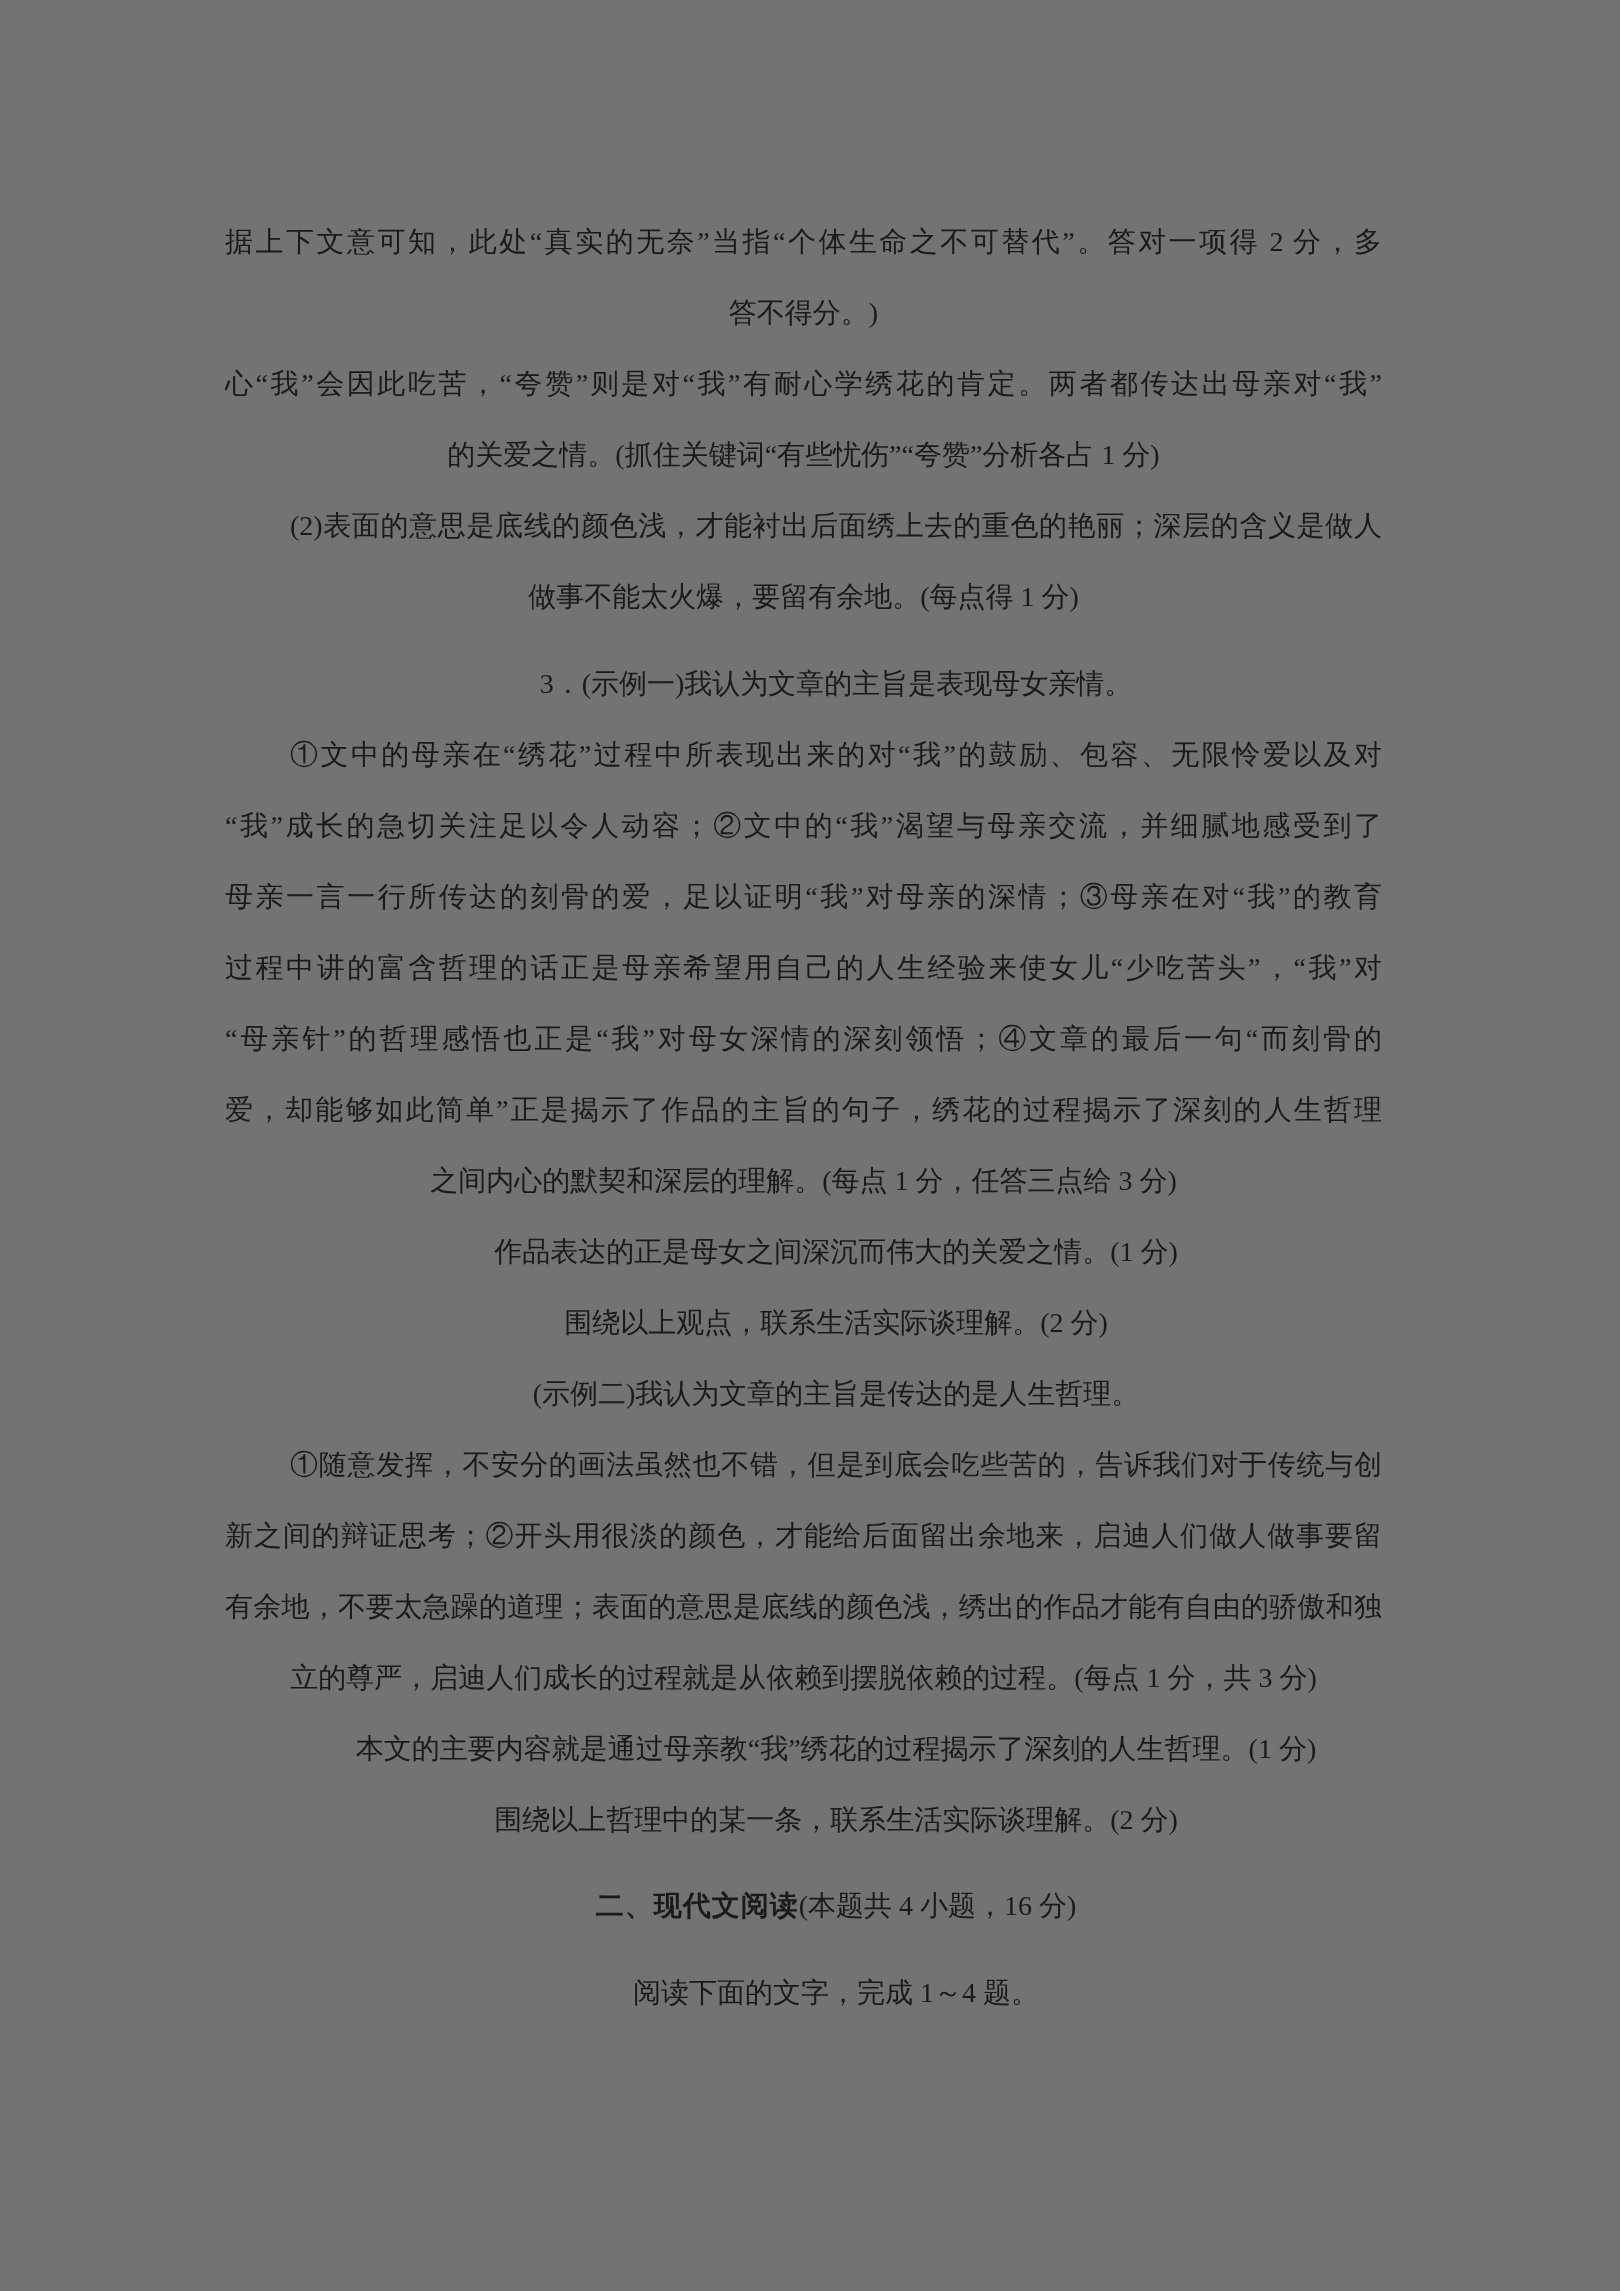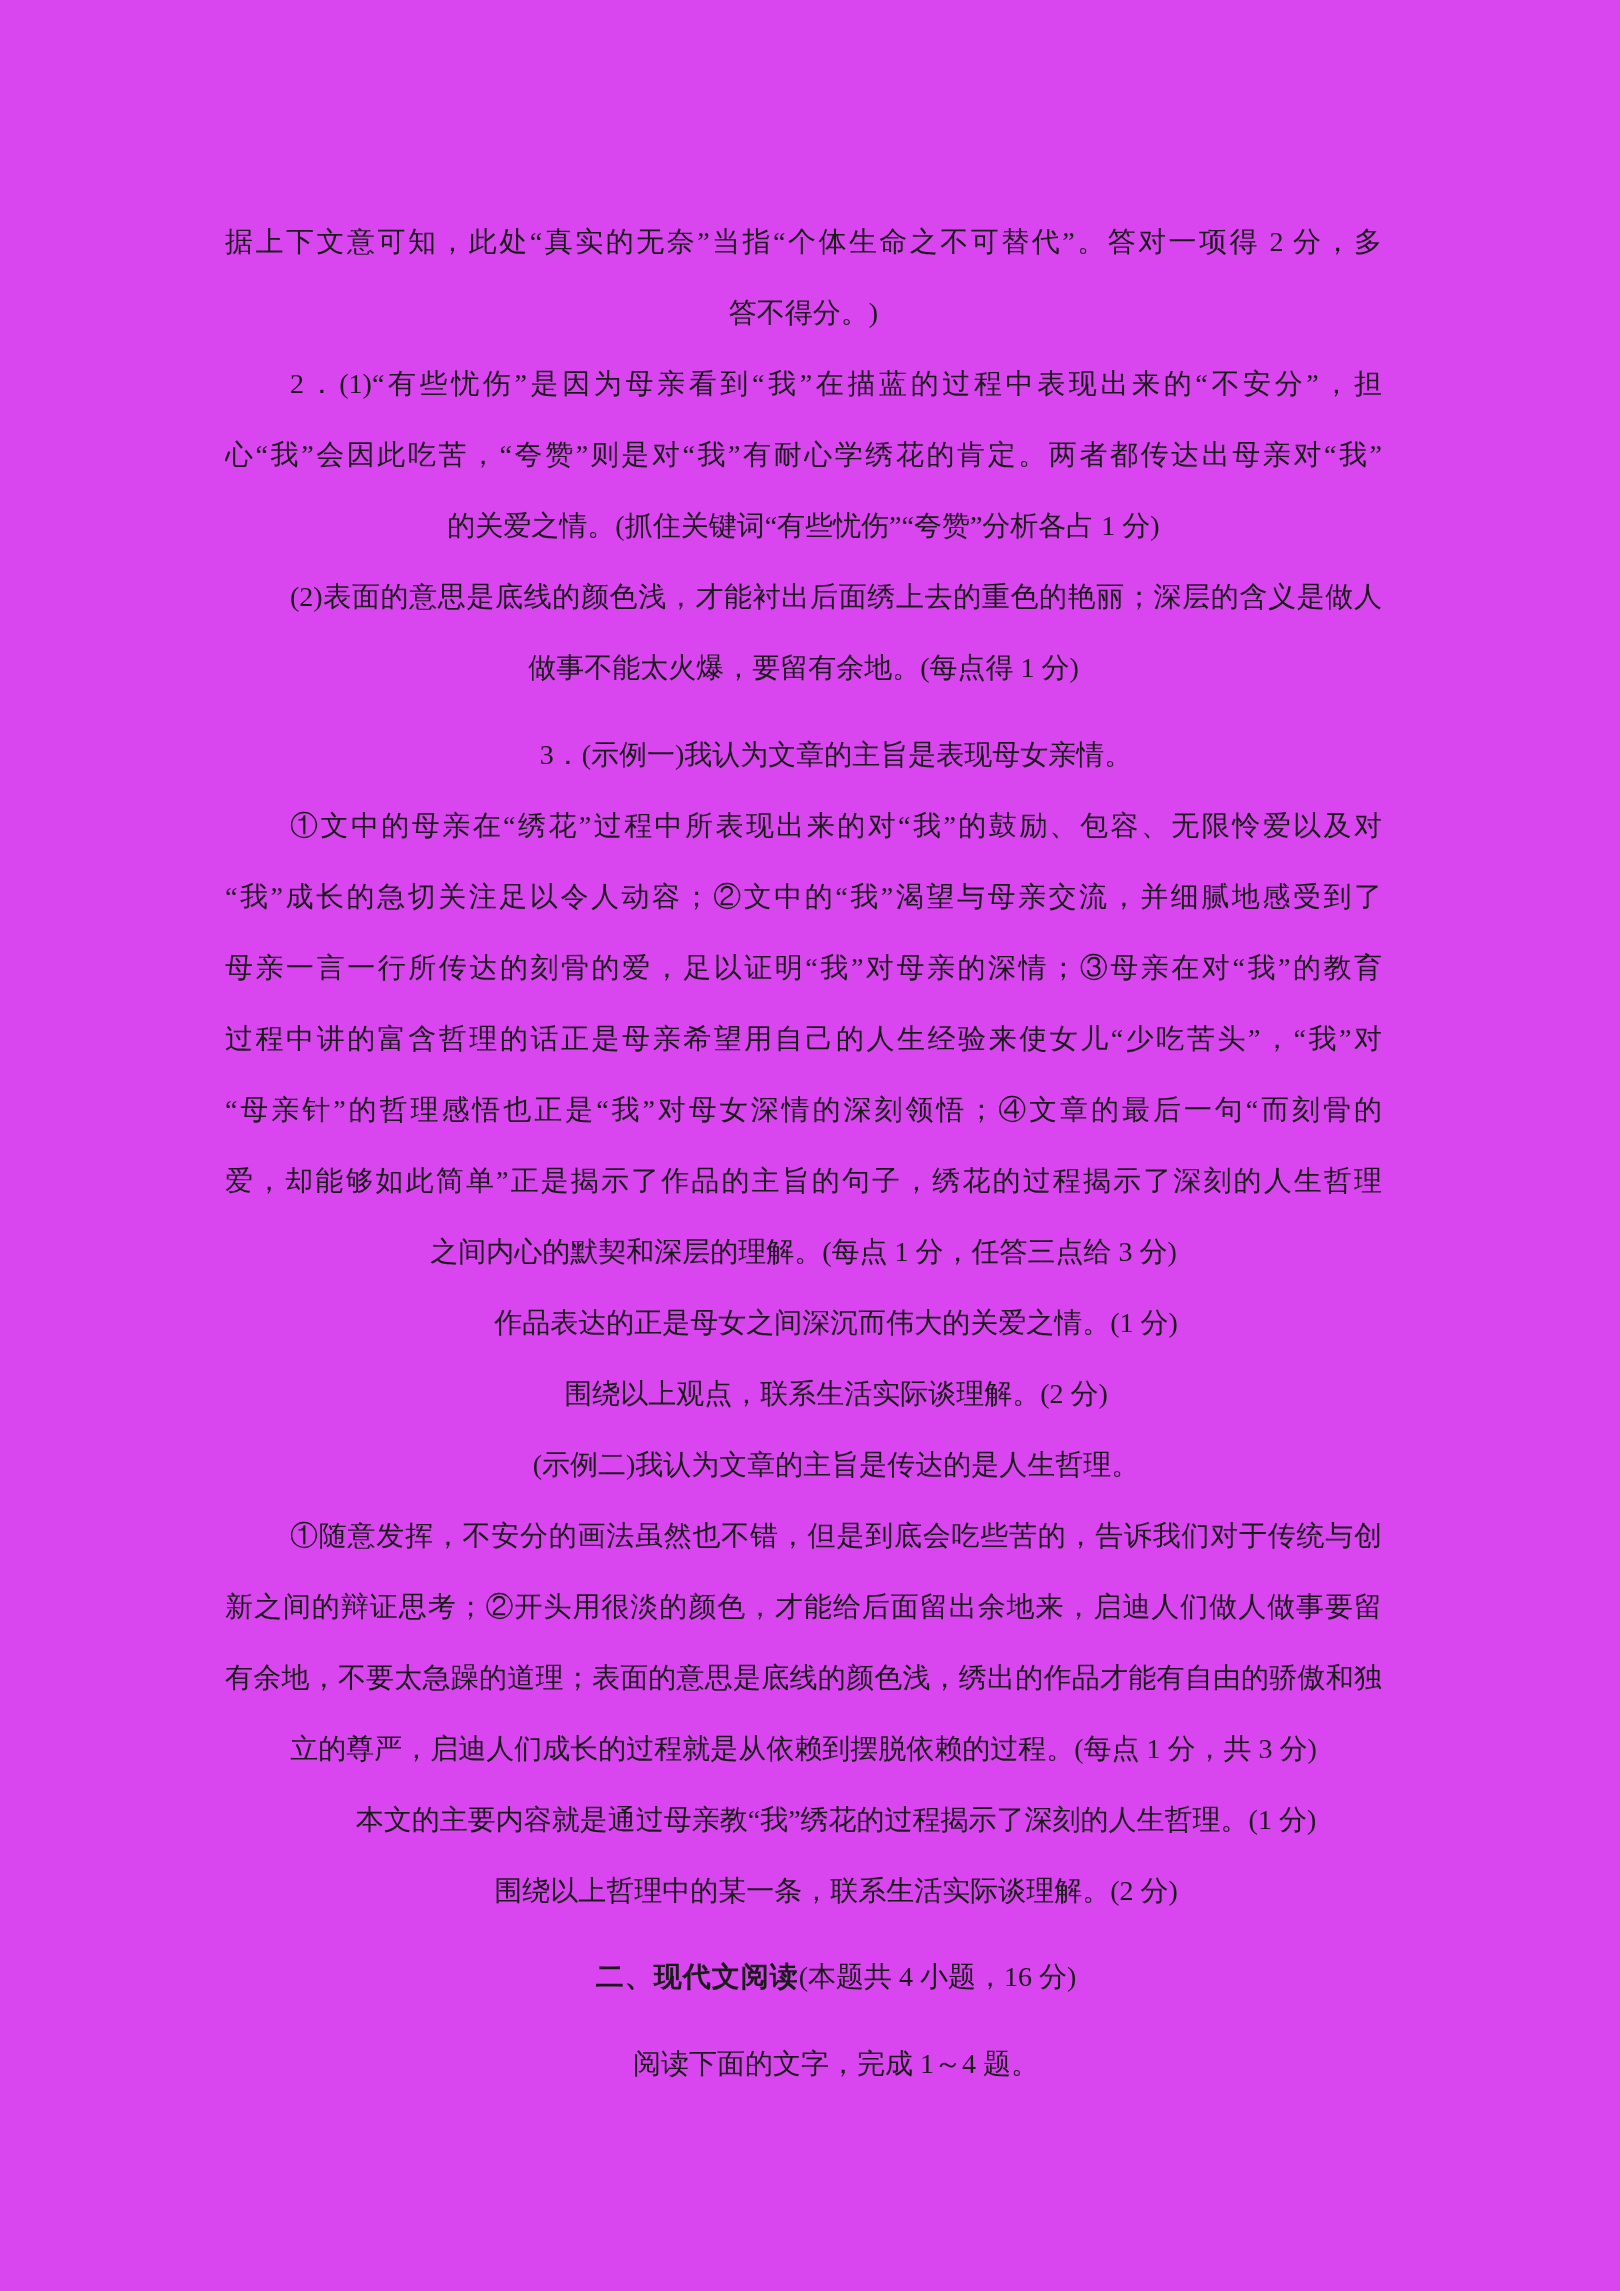--- a/index.html
+++ b/index.html
@@ -37,25 +37,24 @@
   .heading-bold {
     font-weight: bold;
     font-family: "Liberation Sans", "DejaVu Sans", sans-serif;
     letter-spacing: 1px;
     margin-top: 40px;
   }
 </style>
 </head>
 <body>
 
-<div class="page" style="background: #d946ef; color: rgb(26, 26, 26); padding-left: 16px;">
+<div class="page" style="background: #737373; color: rgb(26, 26, 26); padding-left: 16px;">
   <div class="content" id="lines-container">
       <div class="line full">据上下文意可知，此处“真实的无奈”当指“个体生命之不可替代”。答对一项得 2 分，多</div>
       <div class="line">答不得分。)</div>
-      <div class="line indent full">2．(1)“有些忧伤”是因为母亲看到“我”在描蓝的过程中表现出来的“不安分”，担</div>
       <div class="line full">心“我”会因此吃苦，“夸赞”则是对“我”有耐心学绣花的肯定。两者都传达出母亲对“我”</div>
       <div class="line">的关爱之情。(抓住关键词“有些忧伤”“夸赞”分析各占 1 分)</div>
       <div class="line indent full">(2)表面的意思是底线的颜色浅，才能衬出后面绣上去的重色的艳丽；深层的含义是做人</div>
       <div class="line">做事不能太火爆，要留有余地。(每点得 1 分)</div>
       <div class="line indent extra-gap">3．(示例一)我认为文章的主旨是表现母女亲情。</div>
       <div class="line indent full">①文中的母亲在“绣花”过程中所表现出来的对“我”的鼓励、包容、无限怜爱以及对</div>
       <div class="line full">“我”成长的急切关注足以令人动容；②文中的“我”渴望与母亲交流，并细腻地感受到了</div>
       <div class="line full">母亲一言一行所传达的刻骨的爱，足以证明“我”对母亲的深情；③母亲在对“我”的教育</div>
       <div class="line full">过程中讲的富含哲理的话正是母亲希望用自己的人生经验来使女儿“少吃苦头”，“我”对</div>
       <div class="line full">“母亲针”的哲理感悟也正是“我”对母女深情的深刻领悟；④文章的最后一句“而刻骨的</div>

